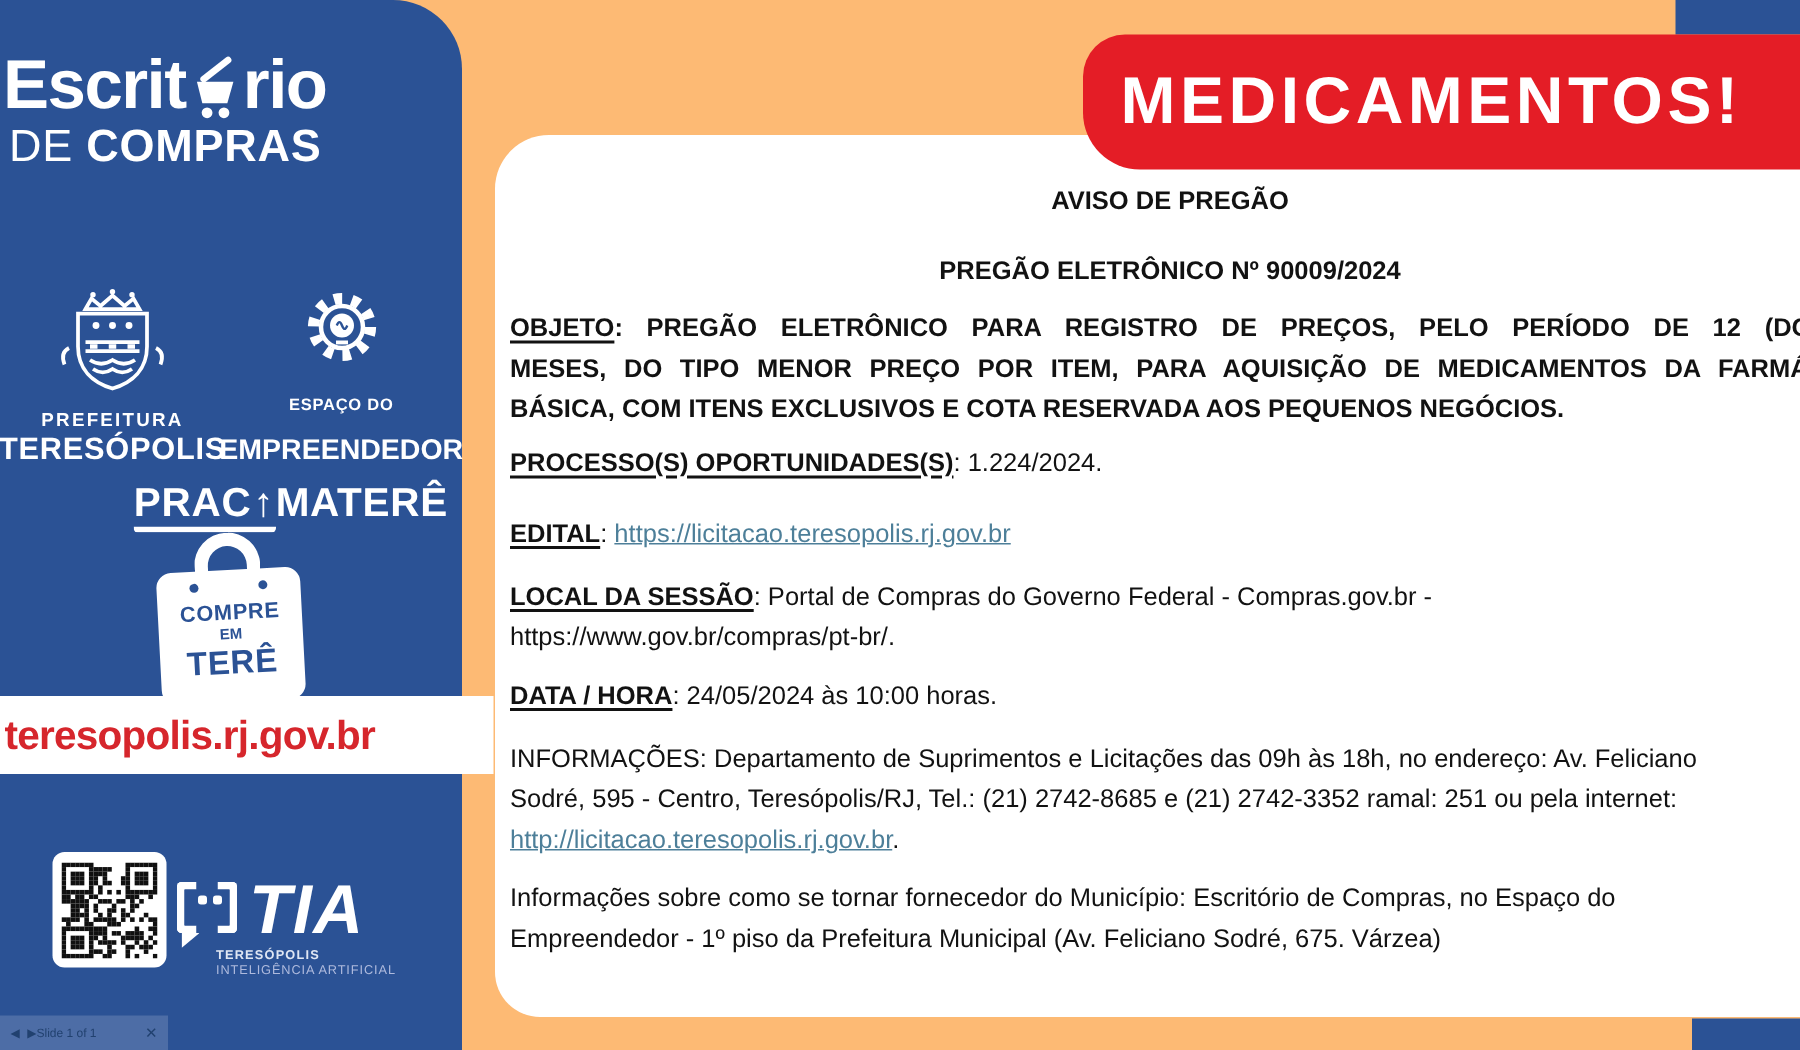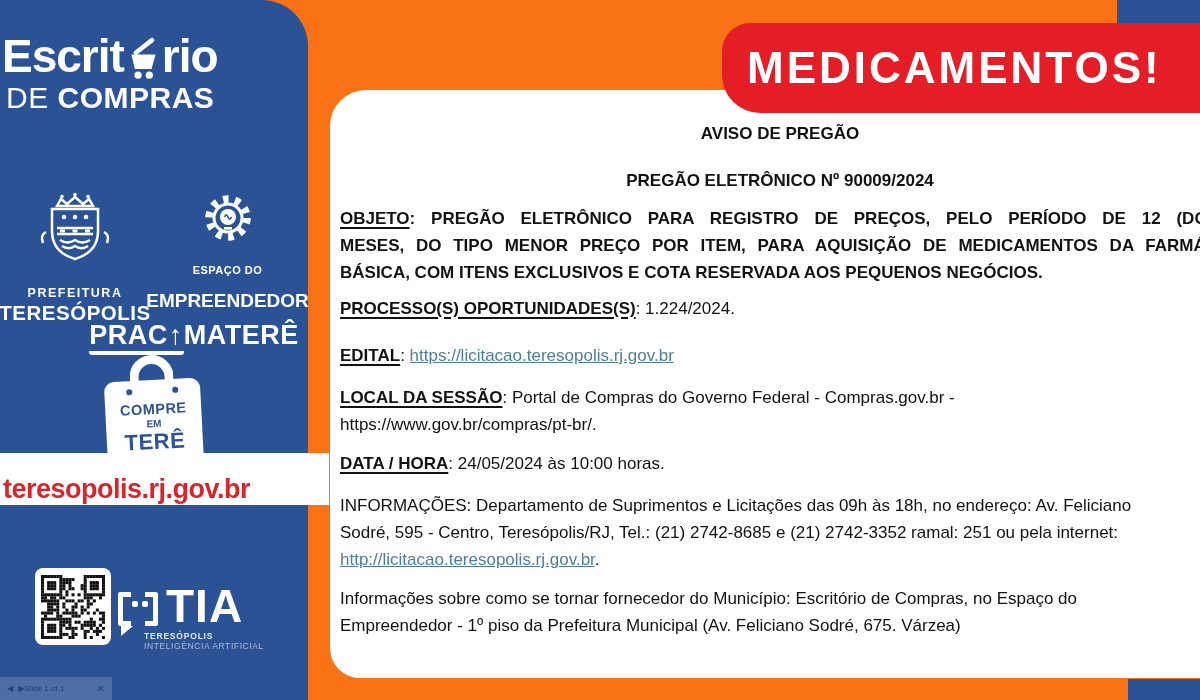--- a/index.html
+++ b/index.html
@@ -1,38 +1,38 @@
 <!DOCTYPE html>
 <html><head>
 <meta charset="utf-8">
 <style>
   html,body { margin:0; padding:0; }
   body { font-family:"Liberation Sans", sans-serif; }
   #stage {
     position:relative; width:1200px; height:700px; overflow:hidden;
-    background:#f97316; color:#111;
+    background:#fdba74; color:#111;
   }
 
   
   .sidebar {
     position:absolute; left:0; top:0; width:308px; height:700px;
     background:#2b5295; border-radius:0 46px 0 0; color:#fff;
   }
   .brand { position:absolute; top:32px; left:2px; width:300px; }
   .brand-l1 { display:flex; align-items:flex-end; font-weight:800; font-size:46px; letter-spacing:-1px; line-height:48px; }
   .cart-svg { margin:0 1px -2px 1px; }
   .brand-l2 { font-size:30px; letter-spacing:0.5px; line-height:34px; margin-top:1px; padding-left:4px; }
   .brand-l2 .de { font-weight:500; }
   .brand-l2 .comp { font-weight:800;margin-top:16px; }
 
   .logos-row { position:absolute; top:192px; left:0; width:308px; display:flex; }
   .logo-col { display:flex; flex-direction:column; align-items:center; }
   .col-pref { width:150px; }
   .col-esp  { width:155px; }
-  .pref-top { font-size:12.5px; font-weight:700; letter-spacing:1.5px; margin-top:18px; }
+  .pref-top { font-size:12.5px; font-weight:700; letter-spacing:1.5px; margin-top:5px; }
   .pref-name { font-size:20.5px; font-weight:800; letter-spacing:0.5px; margin-top:1px; }
   .esp-top { font-size:11px; font-weight:700; letter-spacing:0.5px; margin-top:12px; }
   .esp-name { font-size:19px; font-weight:800; margin-top:14px; }
 
   .pracima { position:absolute; top:320px; left:0; width:308px; text-align:center;
              font-size:27px; font-weight:900; letter-spacing:0.5px;padding-left:40px; }
   .pracima .underl { border-bottom:4px solid #fff; border-radius:3px; padding-bottom:1px; }
   .pracima .arrow { font-weight:900; padding:0 1px; }
 
   .compre-wrap { position:absolute; top:352px; left:0; width:308px; display:flex; justify-content:center; }
@@ -41,29 +41,29 @@
          align-items:center; justify-content:center; color:#2b5295; }
   .bag-handle { position:absolute; top:-25px; left:50%; transform:translateX(-50%);
                 width:44px; height:34px; border:9px solid #fff; border-bottom:none;
                 border-radius:24px 24px 0 0; box-sizing:border-box; }
   .bag-dot { position:absolute; top:8px; width:6px; height:6px; border-radius:50%; background:#2b5295; }
   .bag-dot.d1 { left:22px; } .bag-dot.d2 { right:22px; }
   .bag-l1 { font-size:14.5px; font-weight:800; letter-spacing:0.5px; margin-top:8px; }
   .bag-l2 { font-size:10px; font-weight:800; margin-top:1px; }
   .bag-l3 { font-size:22px; font-weight:900; letter-spacing:0.5px; margin-top:0; }
 
-  .site-box { position:absolute; top:453px; left:0; width:329px; height:52px; background:#fff;
-              display:flex; align-items:flex-end; padding-left:3px; box-sizing:border-box; }
+  .site-box { position:absolute; top:464px; left:0; width:329px; height:52px; background:#fff;
+              display:flex; align-items:center; padding-left:3px; box-sizing:border-box; }
   .site-box span { color:#d6262c; font-size:27px; font-weight:600; letter-spacing:-0.5px; }
 
   .qr-box { position:absolute; left:35px; top:568px; width:76px; height:77px; background:#fff;
             border-radius:8px; display:flex; align-items:center; justify-content:center; }
 
   .tia { position:absolute; left:118px; top:584px; }
-  .tia-row { display:flex; align-items:flex-end; }
+  .tia-row { display:flex; align-items:center;font-style:italic; }
   .tia-face { position:relative; width:42px; height:36px; margin-right:6px; }
   .tia-br { position:absolute; top:0; width:13px; height:34px; box-sizing:border-box; }
   .tia-br.l { left:0; border:5px solid #fff; border-right:none; border-radius:3px 0 0 3px; }
   .tia-br.r { right:2px; border:5px solid #fff; border-left:none; border-radius:0 3px 3px 0; }
   .tia-eye { position:absolute; top:9px; width:6px; height:6px; border-radius:2px; background:#fff; }
   .tia-eye.e1 { left:14px; } .tia-eye.e2 { left:24px; }
   .tia-tail { position:absolute; left:3px; bottom:-8px; width:12px; height:10px; background:#fff;
               clip-path:polygon(0 0, 100% 0, 0 100%); }
   .tia-name { font-size:46px; font-weight:800; letter-spacing:1px; line-height:44px; }
   .tia-sub { margin:3px 0 0 26px; line-height:10px; }

